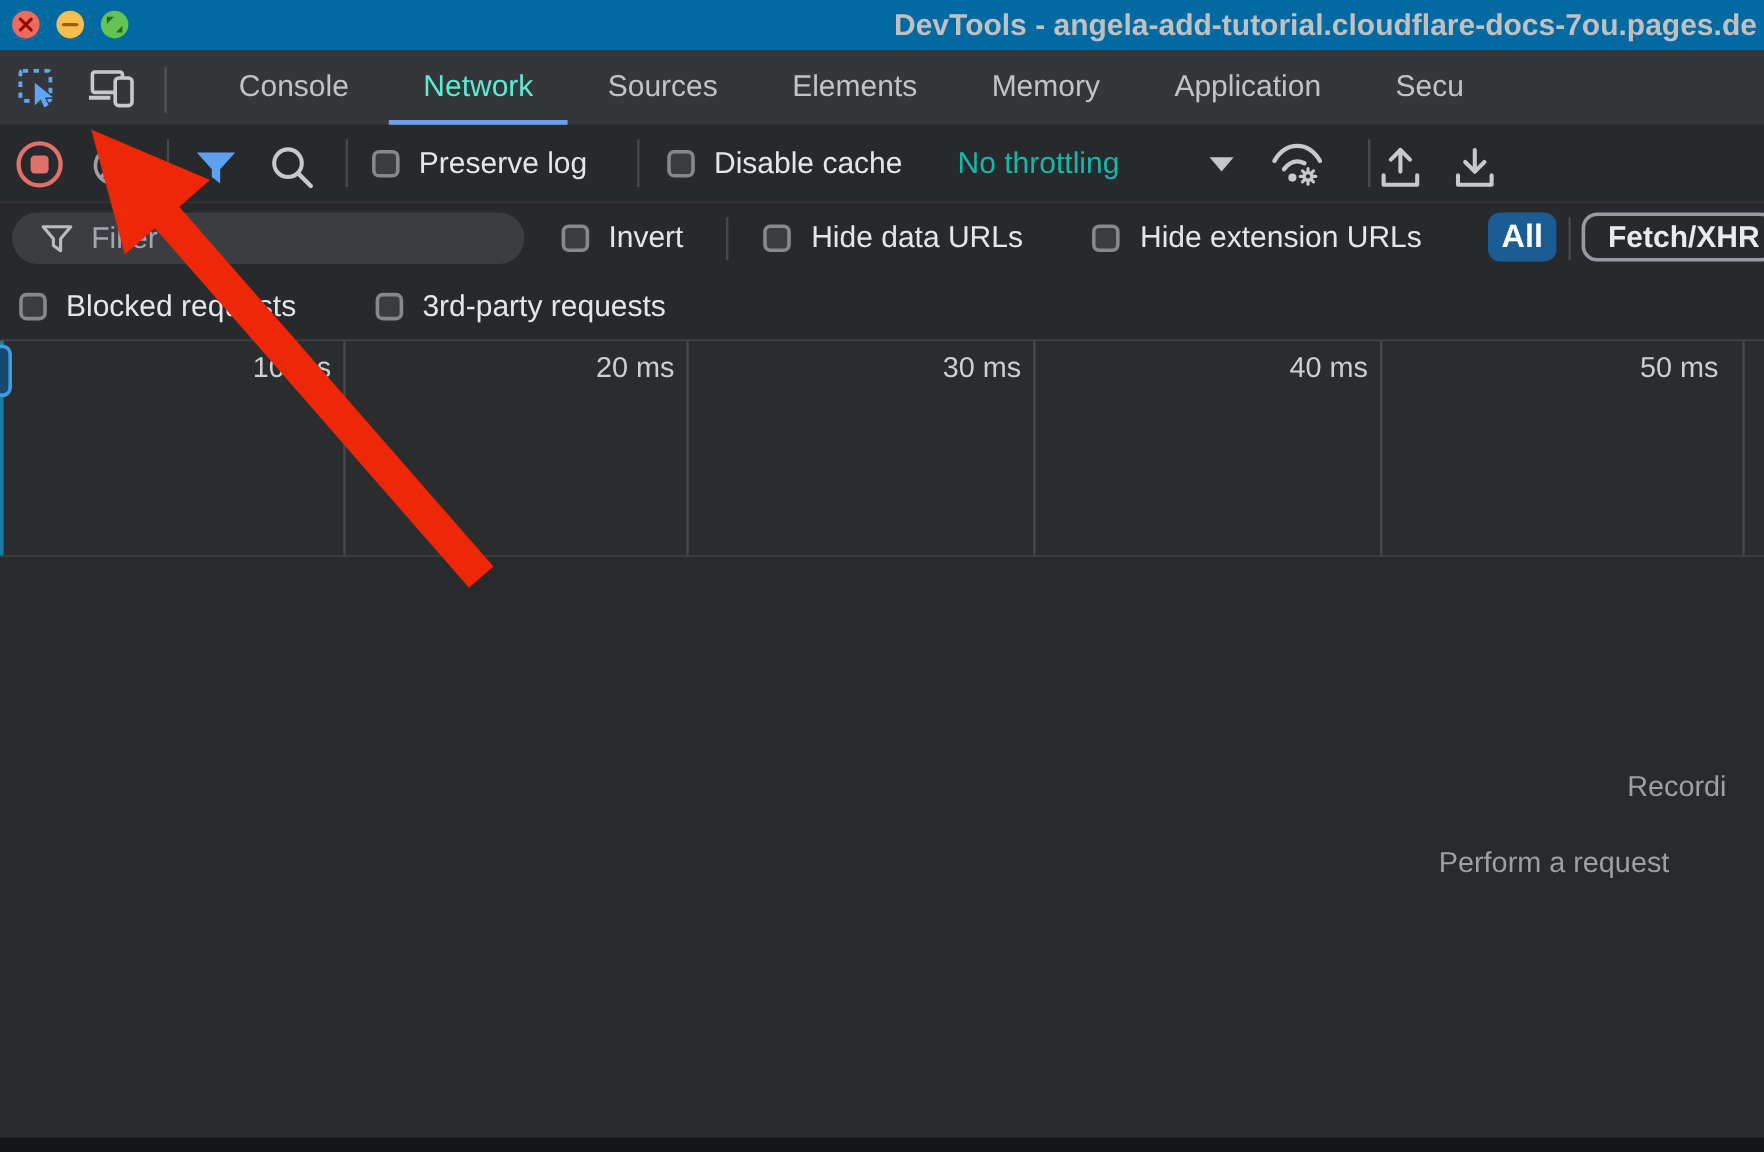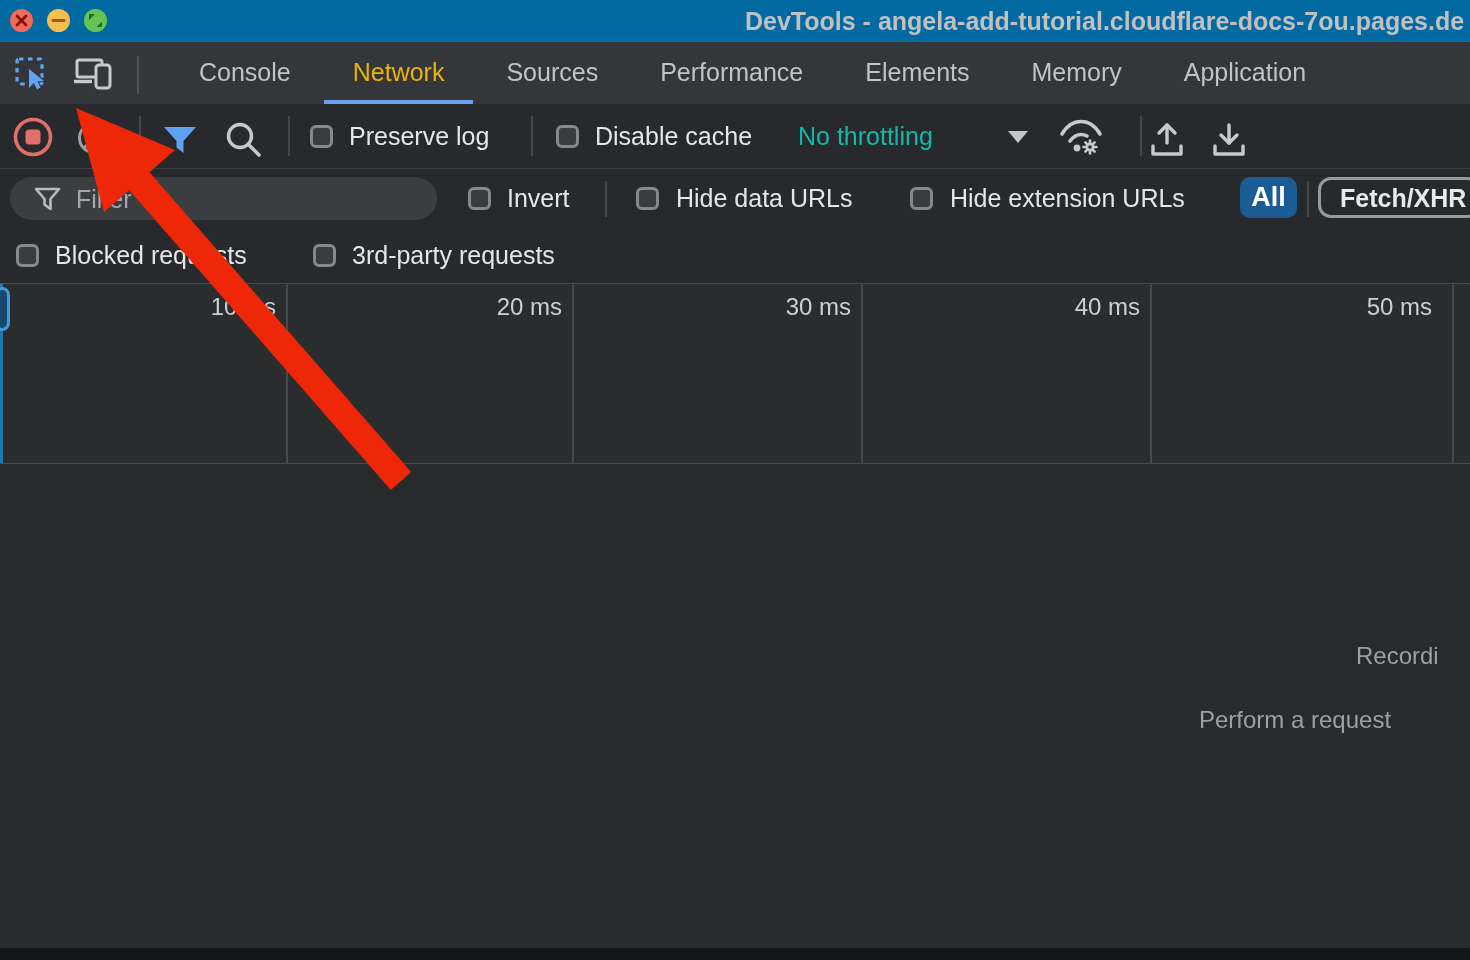--- a/index.html
+++ b/index.html
@@ -18,21 +18,21 @@
              font-size:25px;font-weight:700;color:#c0c0c0;white-space:nowrap;}
 
   
   .tabbar{position:absolute;left:0;top:42px;width:100%;height:62px;background:#35363a;}
   .tabbar .icon-btn{position:absolute;top:14px;width:44px;height:36px;display:flex;
                     align-items:center;justify-content:center;}
   .vsep{position:absolute;width:2px;background:#505156;}
   .tabs{position:absolute;left:168px;top:0;height:62px;display:flex;}
   .tab{position:relative;padding:0 31px;line-height:60px;font-size:25px;color:#c0c3c7;
        white-space:nowrap;}
-  .tab.active{color:#eab308;}
+  .tab.active{color:#5eead4;}
   .tab.active::after{content:"";position:absolute;left:2px;right:2px;bottom:0;height:4px;
        background:#6d9ee9;}
 
   
   .row{position:absolute;left:0;width:100%;background:#28292c;}
   .toolbar1{top:104px;height:64px;border-bottom:1px solid #3d3e41;}
   .filterrow{top:169px;height:59px;}
   .row2{top:228px;height:55px;}
   .abs{position:absolute;}
   .lbl{font-size:25px;color:#e4e6e9;white-space:nowrap;}
@@ -116,24 +116,24 @@
         <rect x="22" y="8" width="14" height="23" rx="3" fill="#35363a" stroke="#c6c9cd" stroke-width="3"></rect>
       </svg>
     </div>
     <div class="vsep" style="left:137px;top:58px;height:36px;position:fixed"></div>
     <div class="vsep" style="left:137px;top:14px;height:36px"></div>
 
     <div class="tabs">
       <div class="tab">Console</div>
       <div class="tab active">Network</div>
       <div class="tab">Sources</div>
-      <div class="tab">Performance</div>
       <div class="tab">Elements</div>
       <div class="tab">Memory</div>
       <div class="tab">Application</div>
+      <div class="tab">Secu</div>
     </div>
   </div>
 
   <div class="row toolbar1">
     <div class="abs" style="left:12px;top:12px">
       <svg width="42" height="42" viewBox="0 0 42 42">
         <circle cx="21" cy="21" r="17.5" fill="none" stroke="#e0716a" stroke-width="3.6"></circle>
         <rect x="13.5" y="13.5" width="15" height="15" rx="3.5" fill="#e0716a"></rect>
       </svg>
     </div>

